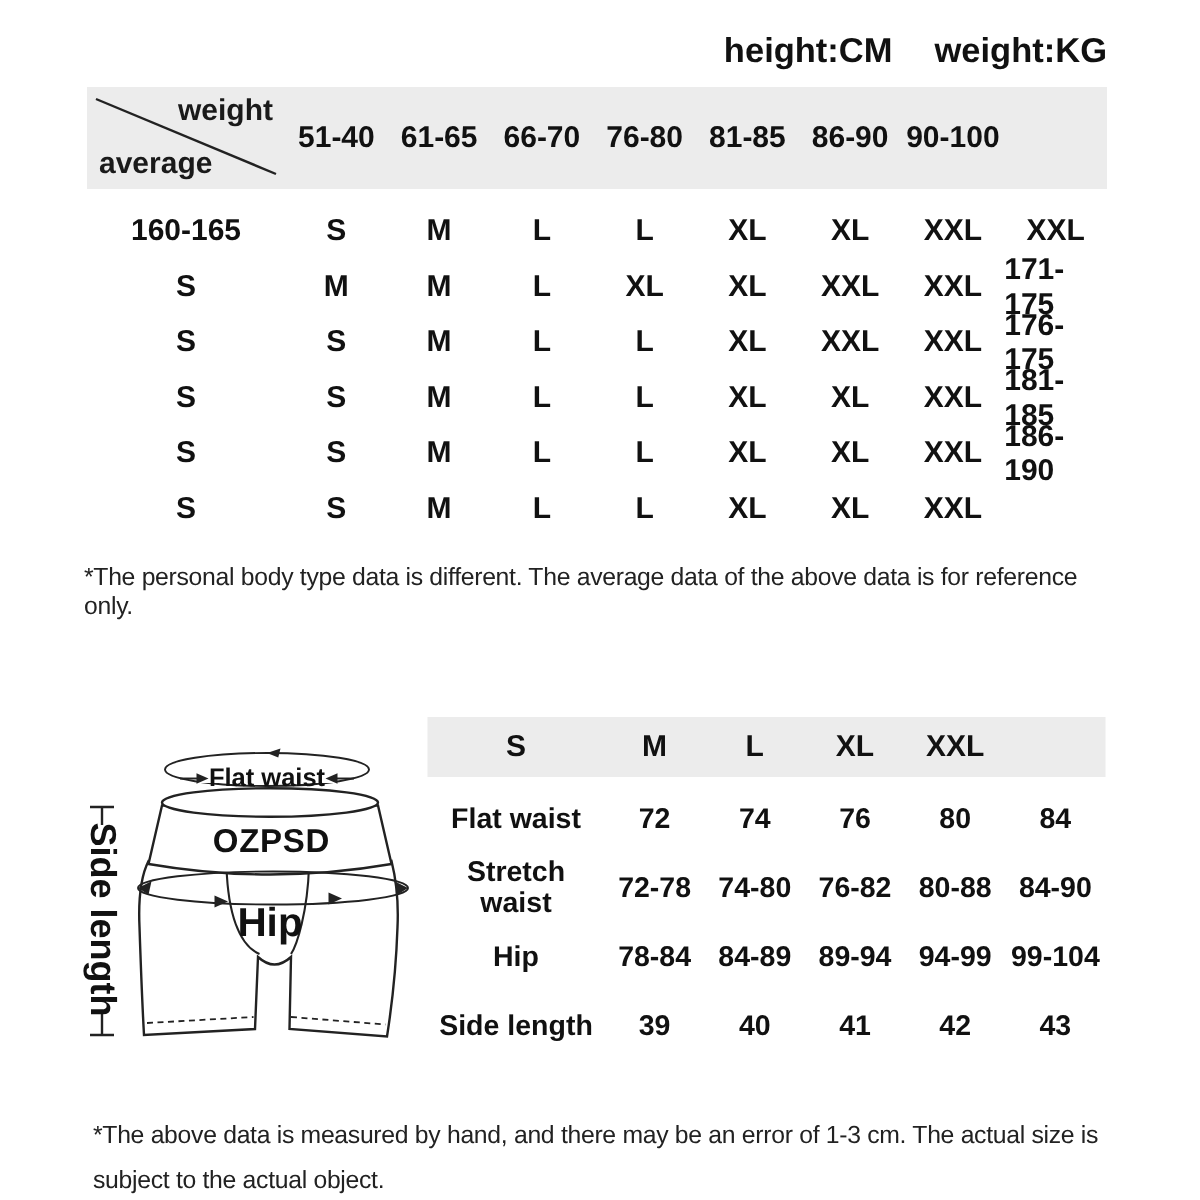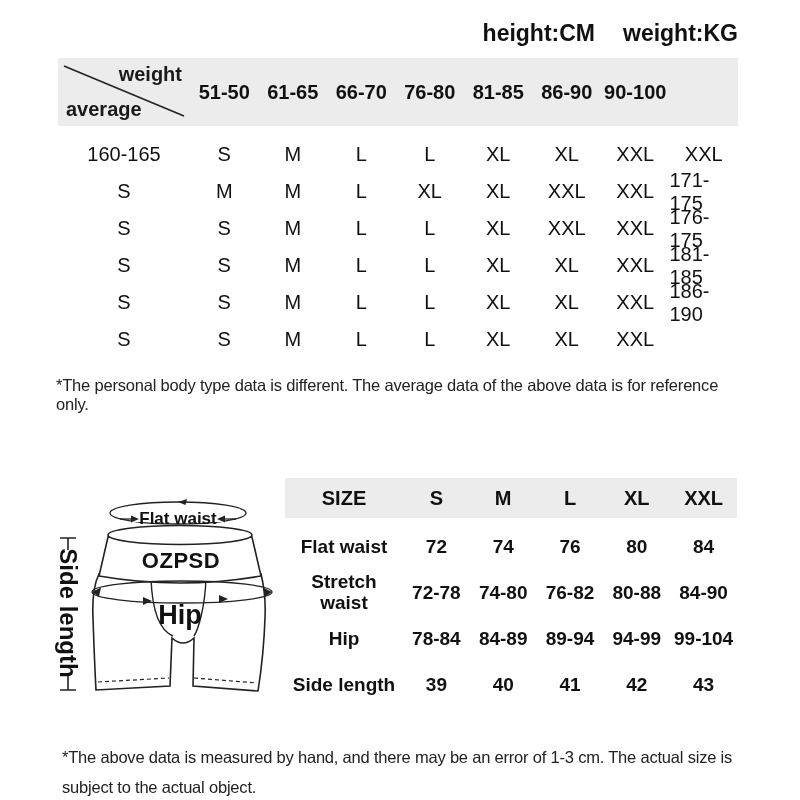--- a/index.html
+++ b/index.html
@@ -18,21 +18,21 @@
                background:#ececec; height:68px; }
   .t1-header .hcell { display:flex; align-items:center; justify-content:center;
                       font-size:20px; font-weight:600; color:#111; }
   .corner { position:relative; }
   .corner svg { position:absolute; left:0; top:0; }
   .corner .w { position:absolute; right:8px; top:5px;  font-size:20px; font-weight:600; }
   .corner .h { position:absolute; left:8px; bottom:5px; font-size:20px; font-weight:600; }
   .t1-body { display:grid; grid-template-columns:132px repeat(8,1fr);
              margin-top:10px; grid-auto-rows:37px; }
   .t1-body .cell { display:flex; align-items:center; justify-content:center;
-                   font-size:20px; font-weight:400; color:#111; }
+                   font-size:20px; font-weight:700; color:#111; }
 
   .note1 { position:absolute; left:56px; top:376px; width:692px;
            font-size:16.5px; letter-spacing:-0.2px; color:#222; }
 
   
   .diagram { position:absolute; left:40px; top:486px; width:250px; height:252px; }
   .diagram svg text { font-family:"Liberation Sans", sans-serif; fill:#111; }
 
   
   .t2 { position:absolute; left:285px; top:478px; width:452px; }
@@ -61,21 +61,21 @@
 
   <div class="t1">
     <div class="t1-header" id="t1-header">
       <div class="corner">
         <svg width="132" height="68">
           <line x1="6" y1="8" x2="126" y2="58" stroke="#222" stroke-width="1.6"></line>
         </svg>
         <span class="w">weight</span>
         <span class="h">average</span>
       </div>
-    <div class="hcell">51-50</div>
+    <div class="hcell">51-40</div>
         <div class="hcell">61-65</div>
         <div class="hcell">66-70</div>
         <div class="hcell">76-80</div>
         <div class="hcell">81-85</div>
         <div class="hcell">86-90</div>
         <div class="hcell">90-100</div>
       </div>
     <div class="t1-body" id="t1-body">
         <div class="cell label">160-165</div>
         <div class="cell value">S</div>
@@ -169,21 +169,20 @@
       <path d="M 188,113 l -9,-4 v 8 z" fill="#222"></path>
       <text x="140" y="138" text-anchor="middle" font-size="27" font-weight="600">Hip</text>
 
       <path d="M 20,52 H 36 M 28,52 V 64 M 28,190 V 204 M 20,204 H 36" stroke="#222" stroke-width="1.6" fill="none"></path>
       <text transform="translate(28,127) rotate(90)" text-anchor="middle" dominant-baseline="central" font-size="24" font-weight="700">Side length</text>
     </svg>
   </div>
 
   <div class="t2">
     <div class="t2-header" id="t2-header">
-        <div class="hcell">SIZE</div>
         <div class="hcell">S</div>
         <div class="hcell">M</div>
         <div class="hcell">L</div>
         <div class="hcell">XL</div>
         <div class="hcell">XXL</div>
       </div>
     <div class="t2-body" id="t2-body">
         <div class="cell label">Flat waist</div>
         <div class="cell value">72</div>
         <div class="cell value">74</div>

